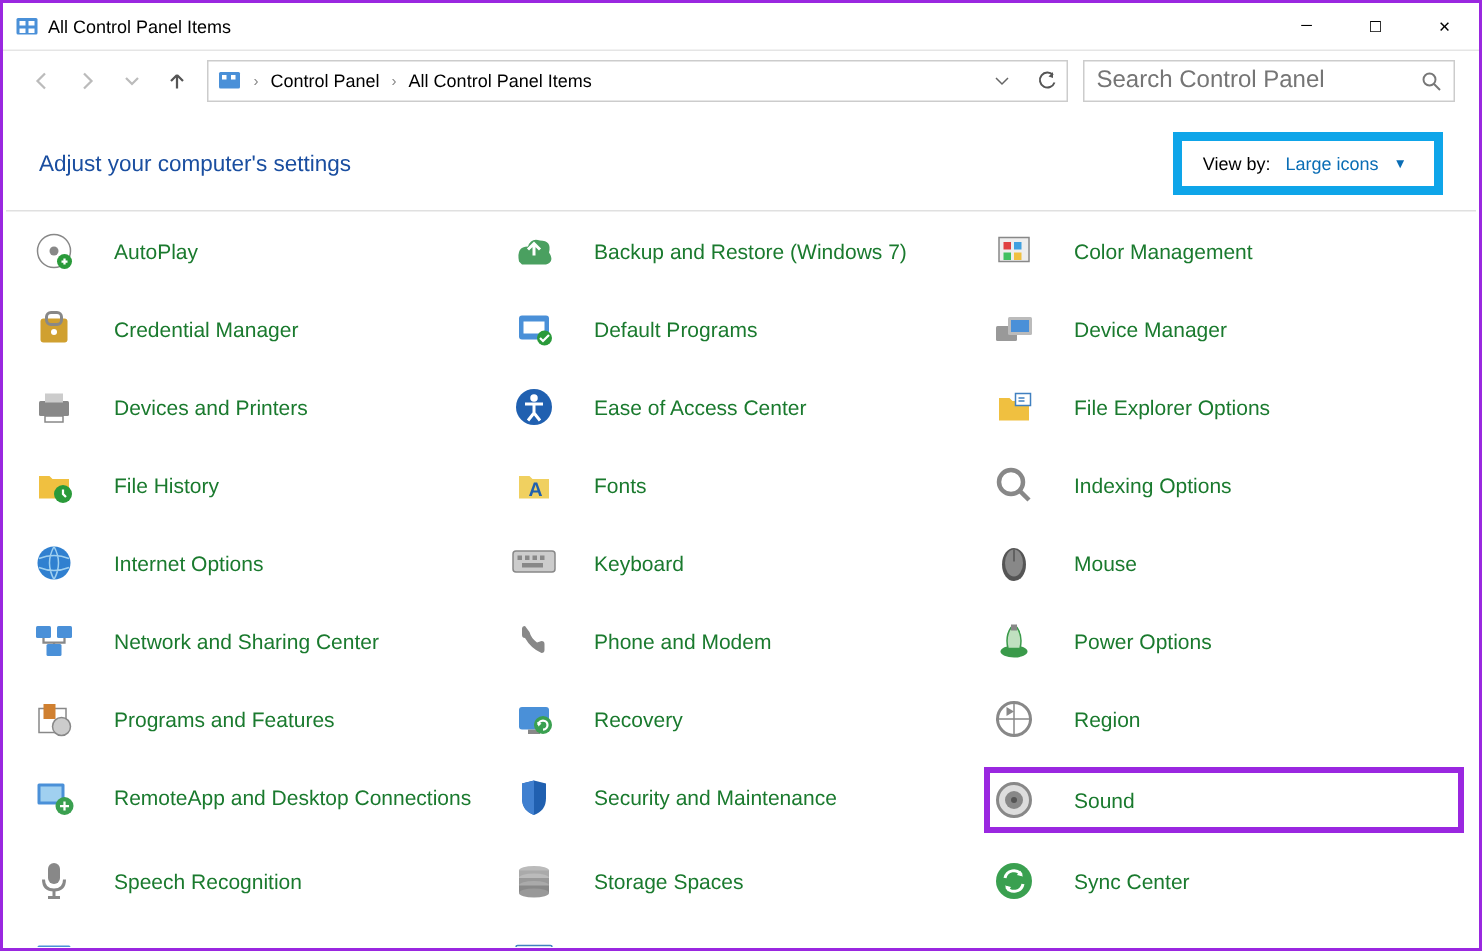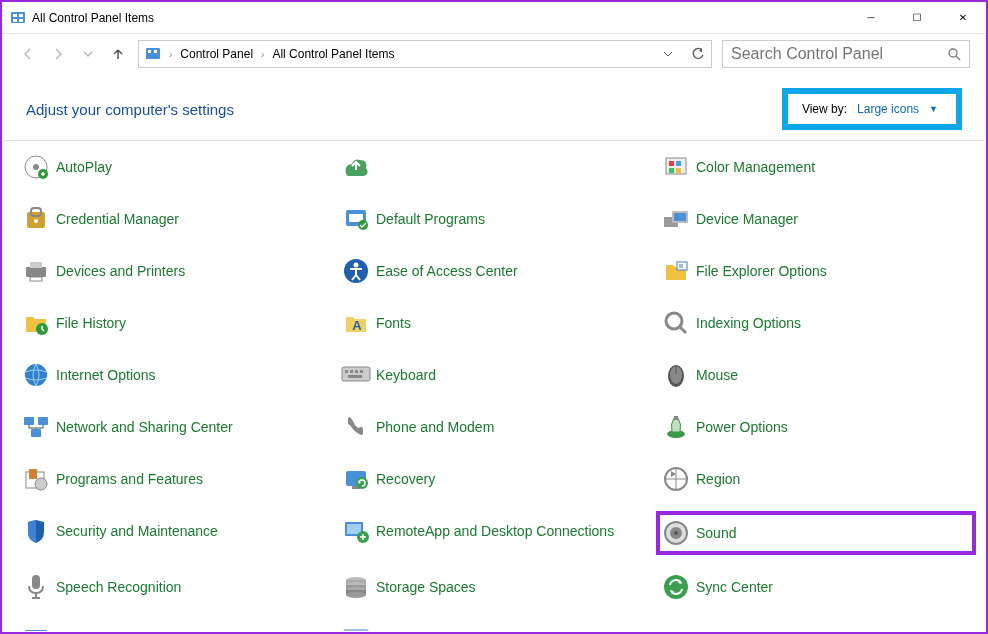--- a/index.html
+++ b/index.html
@@ -24,21 +24,21 @@
 .subheader .adjust { color: #1a4ea0; font-size: 15px; }
 .subheader .spacer { flex: 1; }
 .viewby-wrap { border: 6px solid #0ea5e9; padding: 8px 18px 8px 14px; display: flex; align-items: center; gap: 10px; font-size: 12px; }
 .viewby-wrap .val { color: #0a6db5; }
 .viewby-wrap .caret { color: #0a6db5; font-size: 9px; }
 
 .divider { height: 1px; background: #e0e0e0; margin: 0 2px; }
 
 .content { height: 490px; overflow-y: scroll; padding: 6px 10px 10px 14px; position: relative; }
 .grid { display: grid; grid-template-columns: repeat(3, 1fr); column-gap: 0; row-gap: 12px; }
-.item { display: flex; align-items: center; gap: 4px; height: 40px; padding: 2px 4px; cursor: pointer; }
+.item { display: flex; align-items: center; gap: 24px; height: 40px; padding: 2px 4px; cursor: pointer; }
 .item .iconslot { width: 32px; height: 32px; display:flex; align-items:center; justify-content:center; flex-shrink:0; }
 .item .label { color: #1a7a2e; font-size: 14px; line-height: 1.2; }
 .item.hl { border: 4px solid #9a27e0; padding: 0; height: 44px; }
 
 
 .ic { width: 30px; height: 30px; border-radius: 4px; display:flex; align-items:center; justify-content:center; font-size: 16px; color: #fff; }
 
 
 svg { display: block; }
 </style>
@@ -147,20 +147,21 @@
       </div>
       <div class="item">
         <span class="iconslot">
           <div class="ic ">
             <svg width="28" height="26">
               <path d="M4 20 Q2 10 10 10 Q12 4 18 6 Q26 6 24 14 Q28 20 22 22 L6 22 Z" fill="#4aa060"></path>
               <path d="M14 8 L14 16 M10 12 L14 8 L18 12" stroke="#fff" stroke-width="2" fill="none"></path>
             </svg>
           </div>
         </span>
+        <span class="label">Backup and Restore (Windows 7)</span>
       </div>
       <div class="item">
         <span class="iconslot">
           <div class="ic ">
             <svg width="26" height="26">
               <rect x="3" y="4" width="20" height="16" fill="#eee" stroke="#888"></rect>
               <rect x="6" y="7" width="5" height="5" fill="#e04040"></rect>
               <rect x="13" y="7" width="5" height="5" fill="#40a0e0"></rect>
               <rect x="6" y="14" width="5" height="5" fill="#40c060"></rect>
               <rect x="13" y="14" width="5" height="5" fill="#f0c040"></rect>
@@ -383,40 +384,40 @@
               <path d="M13 2 L13 24 M2 13 L24 13" stroke="#888"></path>
               <path d="M8 5 L8 11 L13 8 Z" fill="#888"></path>
             </svg>
           </div>
         </span>
         <span class="label">Region</span>
       </div>
       <div class="item">
         <span class="iconslot">
           <div class="ic ">
-            <svg width="24" height="26">
-              <path d="M4 4 L4 14 Q4 22 12 25 Q20 22 20 14 L20 4 L12 2 Z" fill="#2060b0"></path>
-              <path d="M4 4 L4 14 Q4 22 12 25 L12 2 Z" fill="#4080d0"></path>
-            </svg>
-          </div>
-        </span>
-        <span class="label">Security and Maintenance</span>
-      </div>
-      <div class="item">
-        <span class="iconslot">
-          <div class="ic ">
             <svg width="28" height="24">
               <rect x="3" y="3" width="18" height="14" fill="#4a90d8" rx="1"></rect>
               <rect x="5" y="5" width="14" height="10" fill="#a0d0f0"></rect>
               <circle cx="21" cy="18" r="6" fill="#3aa050"></circle>
               <path d="M18 18 L24 18 M21 15 L21 21" stroke="#fff" stroke-width="1.5"></path>
             </svg>
           </div>
         </span>
         <span class="label">RemoteApp and Desktop Connections</span>
+      </div>
+      <div class="item">
+        <span class="iconslot">
+          <div class="ic ">
+            <svg width="24" height="26">
+              <path d="M4 4 L4 14 Q4 22 12 25 Q20 22 20 14 L20 4 L12 2 Z" fill="#2060b0"></path>
+              <path d="M4 4 L4 14 Q4 22 12 25 L12 2 Z" fill="#4080d0"></path>
+            </svg>
+          </div>
+        </span>
+        <span class="label">Security and Maintenance</span>
       </div>
       <div class="item hl">
         <span class="iconslot">
           <div class="ic ">
             <svg width="26" height="26">
               <circle cx="13" cy="13" r="11" fill="#ddd" stroke="#888" stroke-width="2"></circle>
               <circle cx="13" cy="13" r="6" fill="#888"></circle>
               <circle cx="13" cy="13" r="2" fill="#555"></circle>
             </svg>
           </div>

